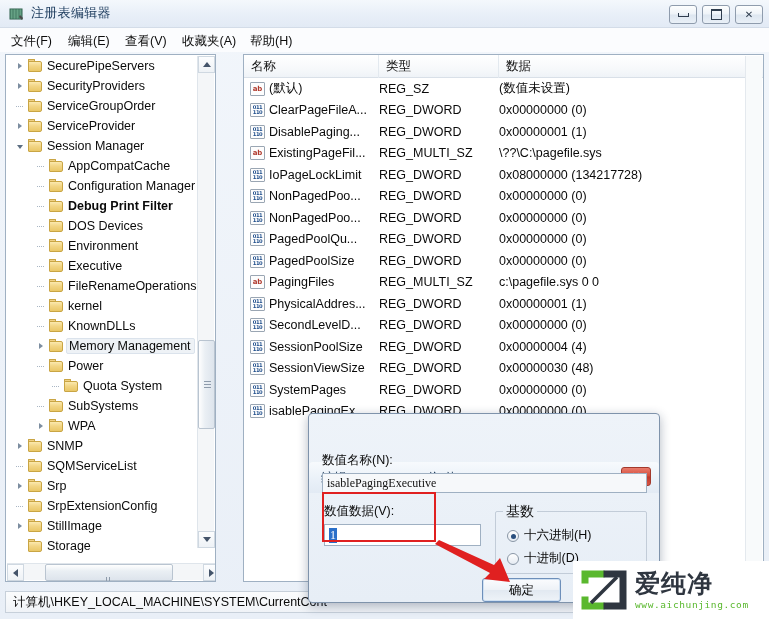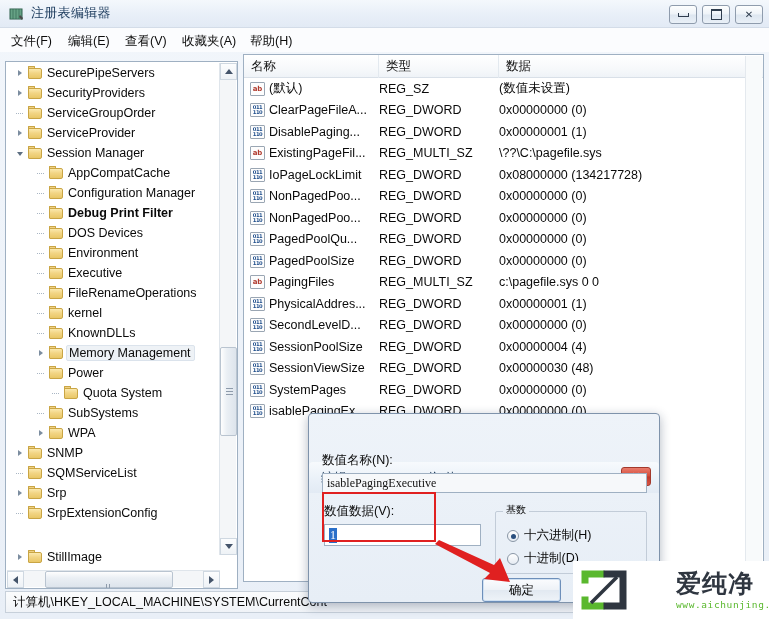--- a/index.html
+++ b/index.html
@@ -55,21 +55,21 @@
   }
   .menu-item {
     position: absolute; top: 3px;
     font-size: 12.5px; color: #0d0d0d;
     padding: 2px 5px;
     white-space: nowrap; cursor: default;
   }
 
   
   .tree-panel {
-    position: absolute; left: 5px; top: 61px; width: 233px; height: 528px;
+    position: absolute; left: 5px; top: 54px; width: 211px; height: 528px;
     background: #ffffff;
     border: 1px solid #9fb0c2;
     overflow: hidden;
     text-align: center;
   }
   .list-panel {
     position: absolute; left: 243px; top: 54px; width: 521px; height: 528px;
     background: #ffffff;
     border: 1px solid #9fb0c2;
     overflow: hidden;
@@ -302,21 +302,21 @@
   .sel-text {
     background: #2a6fc9; color: #ffffff; padding: 0 1px;
   }
   .groupbox {
     position: absolute;
     border: 1px solid #c2ccd8;
     border-radius: 2px;
     background: transparent;
   }
   .groupbox-title {
-    position: absolute; font-size: 10px; color: #0a0a0a;
+    position: absolute; font-size: 14px; color: #0a0a0a;
     background: #eaf0f7; padding: 0 3px; white-space: nowrap;
   }
   .radio-row {
     position: absolute; display: flex; align-items: center;
     font-size: 12.5px; color: #0a0a0a; white-space: nowrap; cursor: pointer;
   }
   .radio {
     width: 12px; height: 12px; border-radius: 50%;
     border: 1px solid #8a97a6;
     background: linear-gradient(180deg,#ffffff,#e5ebf2);
@@ -346,21 +346,21 @@
     pointer-events: none;
   }
 
   
   .ann-arrow { position: absolute; left: 432px; top: 540px; width: 90px; height: 46px; pointer-events: none; }
 
   
   .watermark {
     position: absolute; right: 0; bottom: 0; width: 196px; height: 58px;
     background: #ffffff;
-    display: flex; align-items: center; gap: 41px;
+    display: flex; align-items: center;
   }
   .wm-mark {
     width: 46px; height: 40px; margin-left: 8px; flex: 0 0 46px;
     position: relative;
   }
   .wm-text { margin-left: 8px; }
   .wm-cn {
     font-size: 25px; color: #2f3640; font-weight: bold;
     letter-spacing: 1px; line-height: 26px;
     font-family: "DejaVu Sans", sans-serif;
@@ -631,21 +631,21 @@
         <div class="tnode" style="padding-left: 6px;">
           <span class="twist">
             <span class="dash"></span>
           </span>
           <span class="folder">
             <span class="ft"></span>
             <span class="fb"></span>
           </span>
           <span class="tlabel">SrpExtensionConfig</span>
         </div>
-        <div class="tnode" style="padding-left: 6px; margin-top: 24px;">
+        <div class="tnode" style="padding-left: 6px;">
           <span class="twist">
             <span class="arrow-c"></span>
           </span>
           <span class="folder">
             <span class="ft"></span>
             <span class="fb"></span>
           </span>
           <span class="tlabel">StillImage</span>
         </div>
         <div class="tnode" style="padding-left: 6px;">

